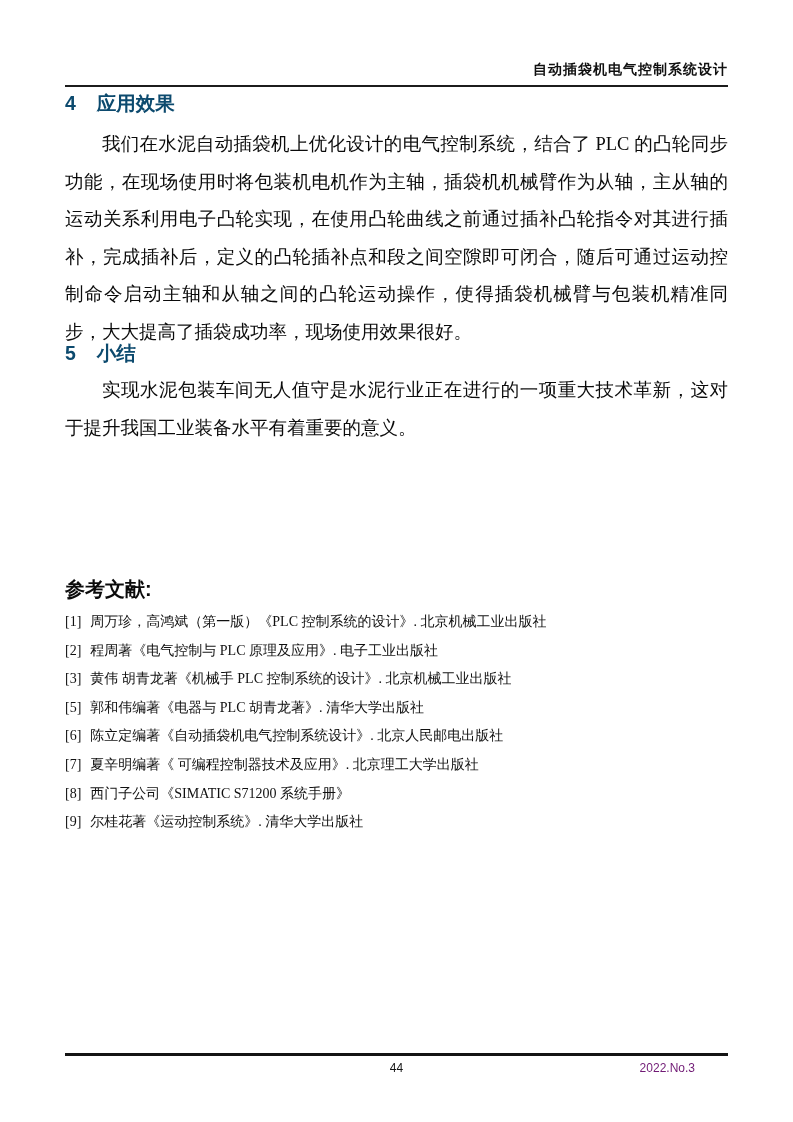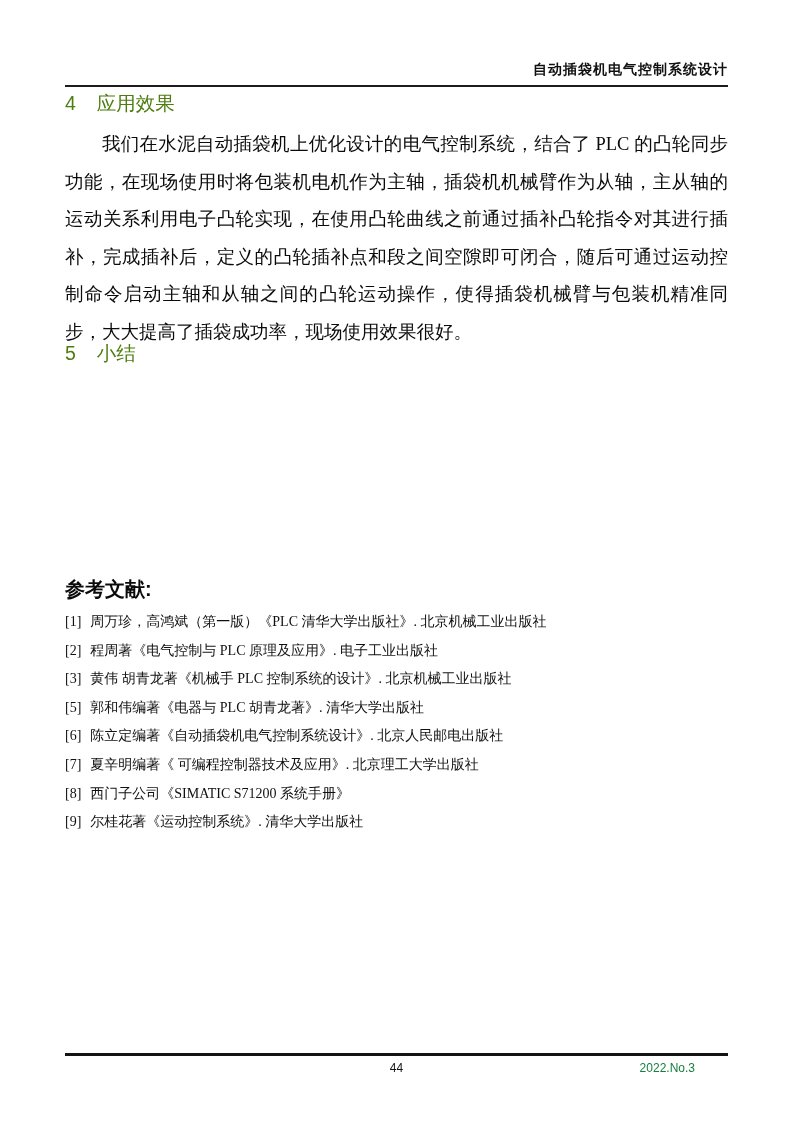--- a/index.html
+++ b/index.html
@@ -38,24 +38,24 @@
     height: 2px;
     background: #1c1c1c;
   }
   
   .sec-heading {
     position: absolute;
     left: 65px;
     width: 663px;
     margin: 0;
     font-family: "Liberation Sans", "DejaVu Sans", sans-serif;
-    font-weight: normal;
+    font-weight: bold;
     font-size: 19.5px;
     line-height: 30px;
-    color: #4d7c0f;
+    color: #0c4a6e;
   }
   .sec-heading.sec4 { top: 88px; }
   .sec-heading.sec5 { top: 338px; }
   .sec-num { display: inline-block; margin-right: 21px; }
   
   .body-para {
     position: absolute;
     left: 65px;
     width: 663px;
     margin: 0;
@@ -116,45 +116,46 @@
     line-height: 18px;
     color: #141414;
   }
   .footer-issue {
     position: absolute;
     right: 98px;
     top: 1059px;
     font-family: "Liberation Sans", "DejaVu Sans", sans-serif;
     font-size: 12px;
     line-height: 18px;
-    color: #15803d;
+    color: #701a75;
   }
 </style>
 </head>
 <body>
 
 <div class="page">
 
   <div class="running-head">自动插袋机电气控制系统设计</div>
   <div class="header-rule"></div>
 
   <h2 class="sec-heading sec4">
     <span class="sec-num">4</span><span class="sec-title">应用效果</span>
   </h2>
   <p class="body-para para1">我们在水泥自动插袋机上优化设计的电气控制系统，结合了 PLC 的凸轮同步功能，在现场使用时将包装机电机作为主轴，插袋机机械臂作为从轴，主从轴的运动关系利用电子凸轮实现，在使用凸轮曲线之前通过插补凸轮指令对其进行插补，完成插补后，定义的凸轮插补点和段之间空隙即可闭合，随后可通过运动控制命令启动主轴和从轴之间的凸轮运动操作，使得插袋机械臂与包装机精准同步，大大提高了插袋成功率，现场使用效果很好。</p>
 
   <h2 class="sec-heading sec5">
     <span class="sec-num">5</span><span class="sec-title">小结</span>
   </h2>
+  <p class="body-para para2">实现水泥包装车间无人值守是水泥行业正在进行的一项重大技术革新，这对于提升我国工业装备水平有着重要的意义。</p>
 
   <div class="ref-heading">参考文献:</div>
 
   <ol class="ref-list">
     <li class="ref-item">
-      <span class="ref-label">[1]</span><span class="ref-text">周万珍，高鸿斌（第一版）《PLC 清华大学出版社》. 北京机械工业出版社</span>
+      <span class="ref-label">[1]</span><span class="ref-text">周万珍，高鸿斌（第一版）《PLC 控制系统的设计》. 北京机械工业出版社</span>
     </li>
     <li class="ref-item">
       <span class="ref-label">[2]</span><span class="ref-text">程周著《电气控制与 PLC 原理及应用》. 电子工业出版社</span>
     </li>
     <li class="ref-item">
       <span class="ref-label">[3]</span><span class="ref-text">黄伟 胡青龙著《机械手 PLC 控制系统的设计》. 北京机械工业出版社</span>
     </li>
     <li class="ref-item">
       <span class="ref-label">[5]</span><span class="ref-text">郭和伟编著《电器与 PLC 胡青龙著》. 清华大学出版社</span>
     </li>

